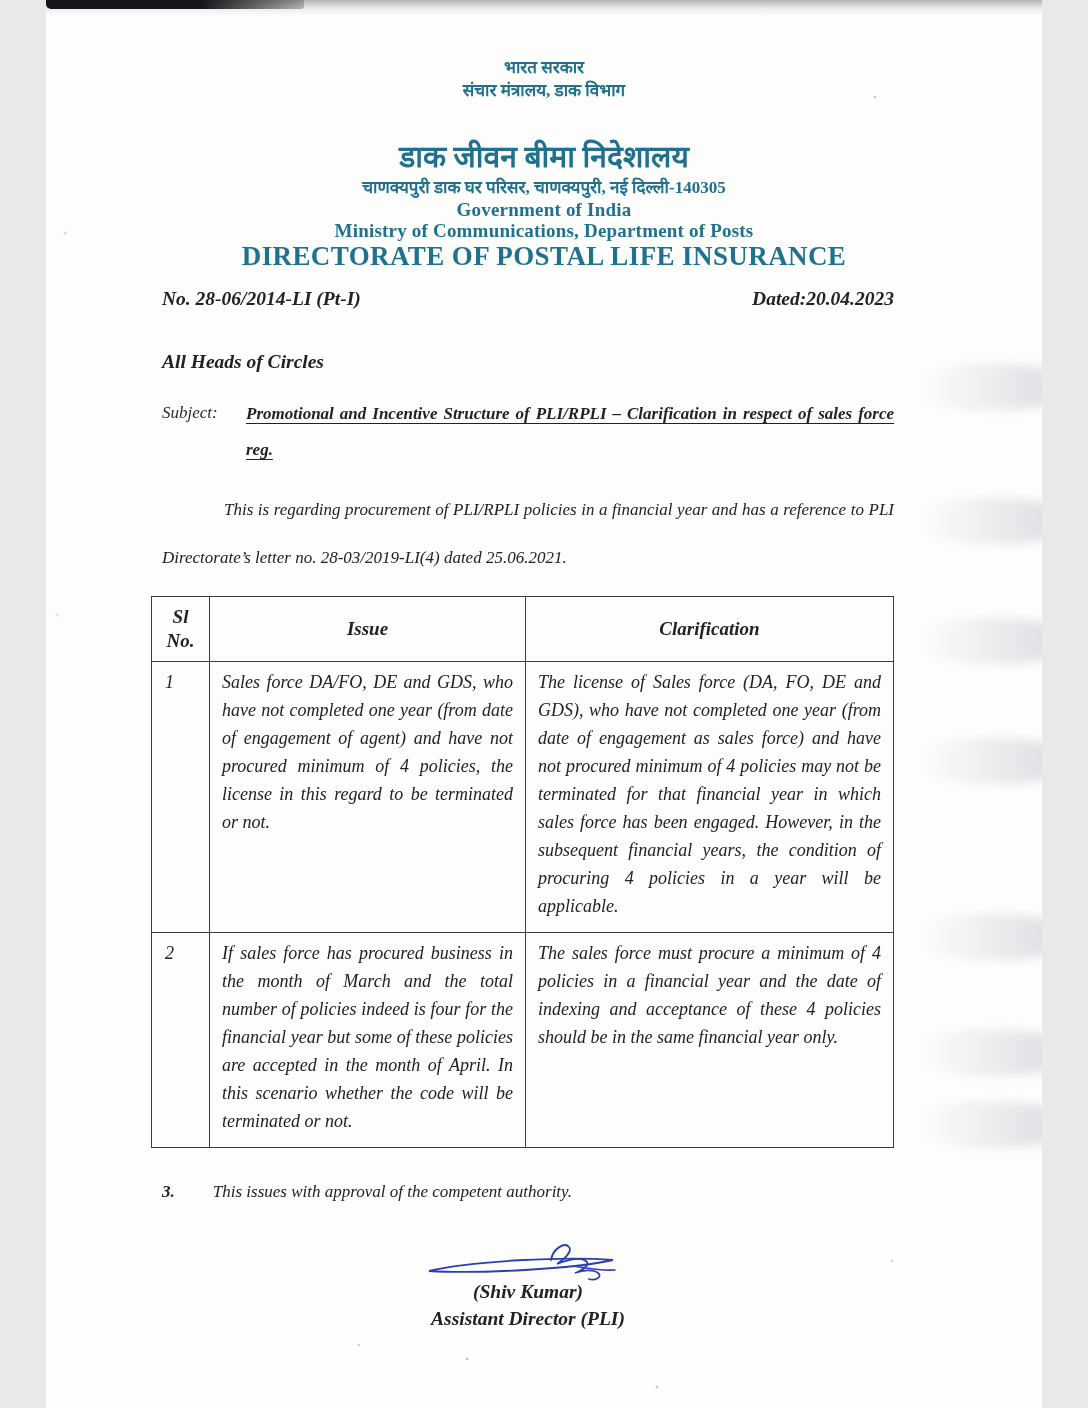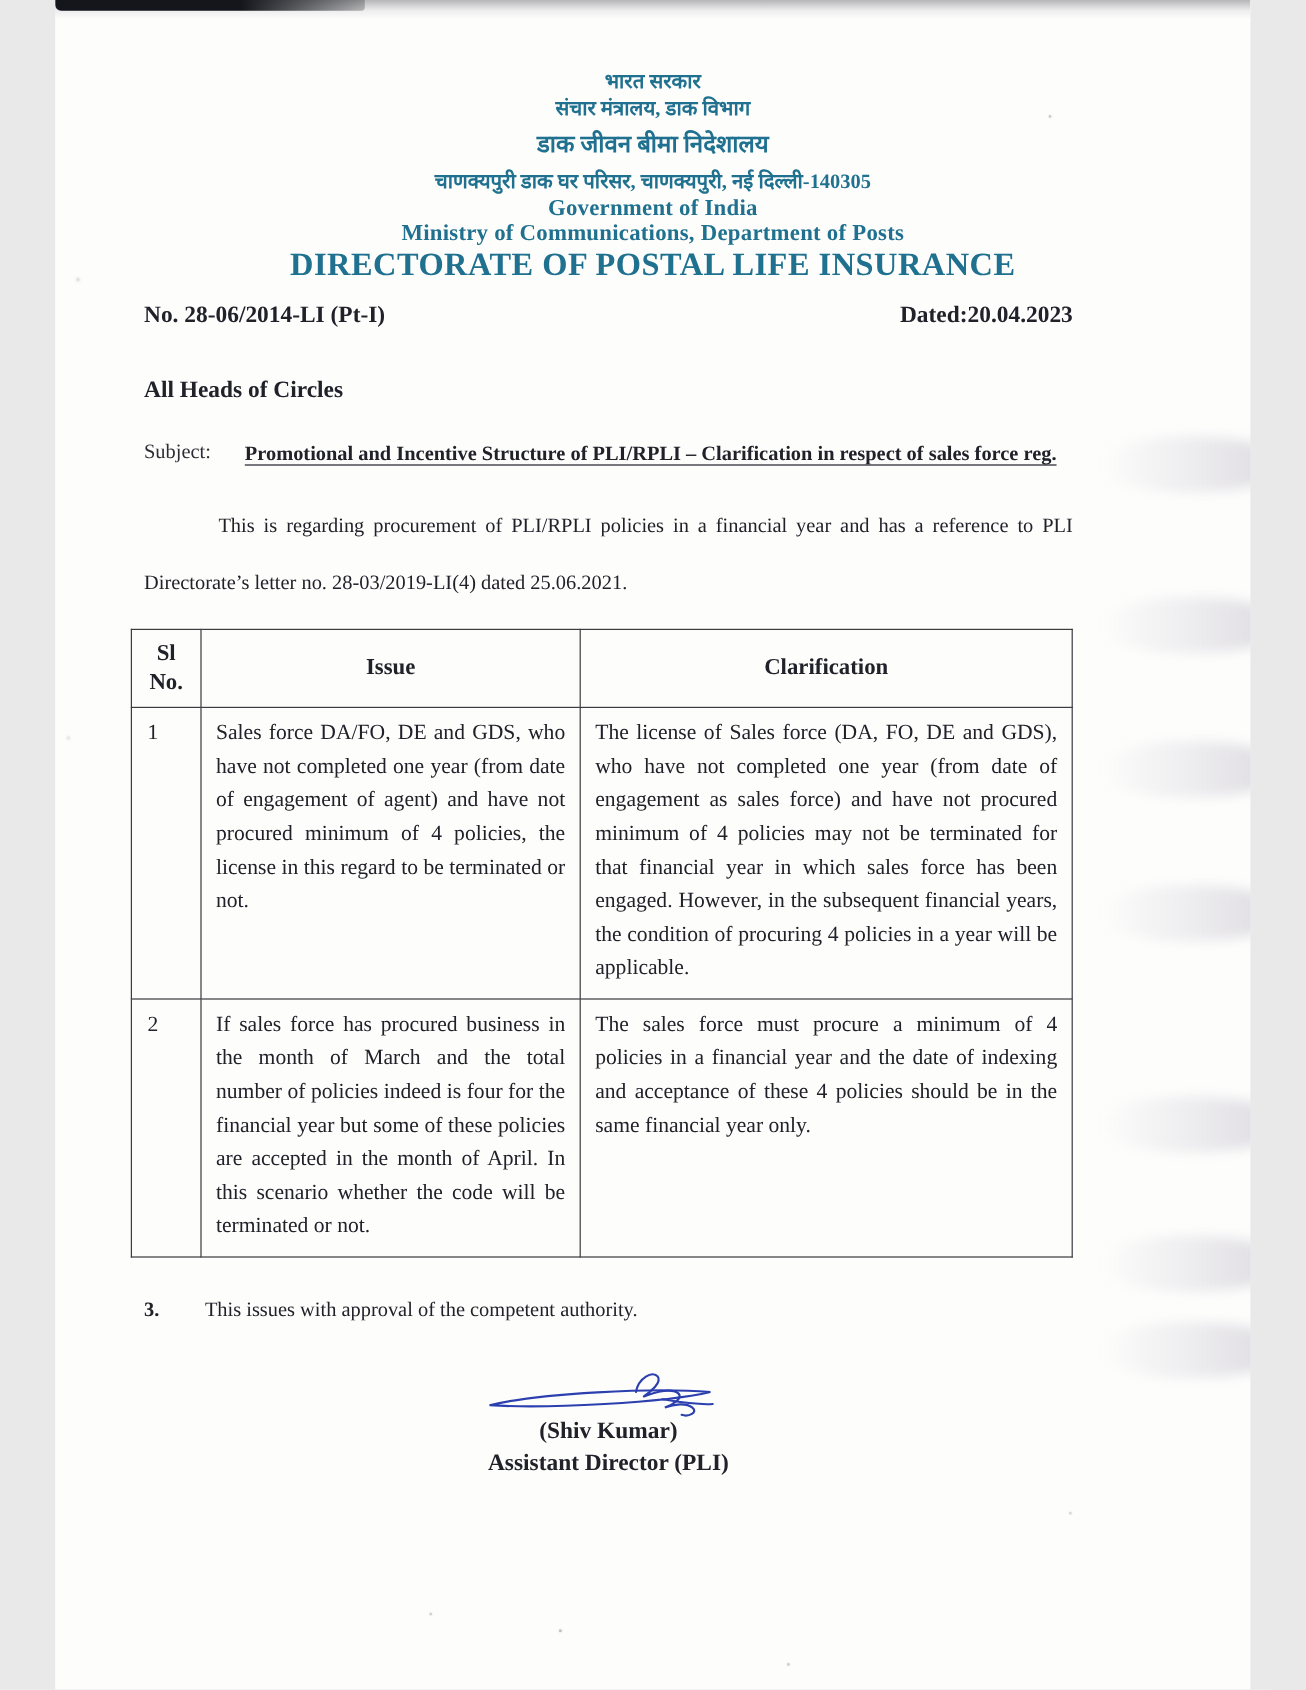--- a/index.html
+++ b/index.html
@@ -36,26 +36,26 @@
   .speckles {
     position: absolute; top: 0; left: 0; width: 2px; height: 2px;
     background: transparent;
     box-shadow: 420px 1358px 1px rgba(90,90,100,.5), 610px 1386px 1px rgba(90,90,100,.4),
                 312px 1344px 1px rgba(90,90,100,.35), 845px 1260px 1px rgba(120,110,130,.35),
                 18px 232px 2px rgba(120,120,130,.5), 10px 614px 2px rgba(120,120,130,.4),
                 1002px 96px 2px rgba(150,145,160,.45), 828px 96px 1px rgba(120,120,130,.5);
   }
 
   
-  .content { padding: 0 148px 0 74px; }
+  .content { padding: 0 148px 0 116px; font-style: italic; }
 
   .letterhead { text-align: center; padding-top: 56px; }
   .accent { color: #20718f; }
   .hindi-sm  { font-size: 17px; line-height: 23px; font-weight: bold; }
-  .hindi-lg  { font-size: 20px; line-height: 38px; font-weight: bold; }
+  .hindi-lg  { font-size: 30px; line-height: 38px; font-weight: bold; margin-top: 36px; }
   .en-sm     { font-size: 19px; line-height: 21px; font-weight: bold; letter-spacing: .2px; }
   .en-lg     { font-size: 27px; line-height: 31px; font-weight: bold; letter-spacing: .4px; }
 
   .ref-row {
     display: flex; justify-content: space-between;
     margin-top: 16px;
     font-weight: bold; font-size: 19.5px;
   }
 
   .recipient { margin-top: 36px; font-weight: bold; font-size: 19.5px; line-height: 31px; }

